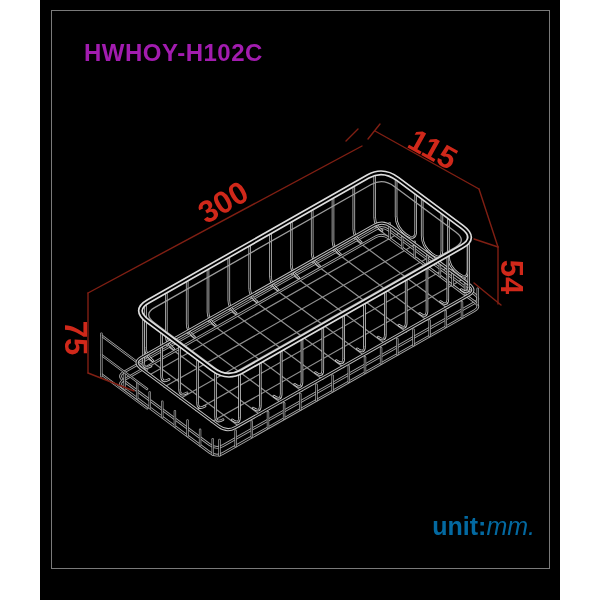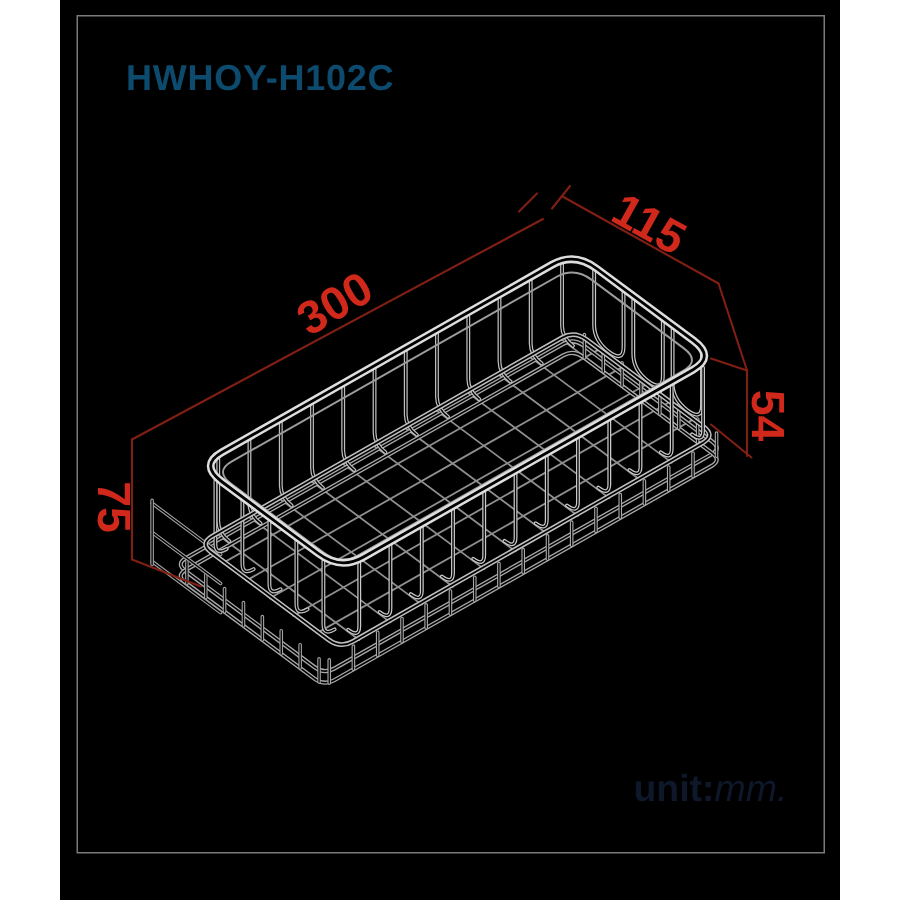--- a/index.html
+++ b/index.html
@@ -5,24 +5,24 @@
   html,body{margin:0;padding:0;background:#ffffff;}
   body{width:600px;height:600px;position:relative;overflow:hidden;
        font-family:"Liberation Sans",sans-serif;}
   .panel{position:absolute;left:40px;top:0;width:520px;height:600px;background:#000;}
   .margin-strip{position:absolute;top:0;bottom:0;width:40px;background:#fff;z-index:5;}
   .margin-left{left:0;}
   .margin-right{right:0;}
   .frame{position:absolute;left:51px;top:10px;width:497px;height:557px;
          border:1px solid #7a7a7a;z-index:1;}
   svg.diagram{position:absolute;left:0;top:0;z-index:2;}
-  .product-code{position:absolute;left:84px;top:39px;color:#0c4a6e;
+  .product-code{position:absolute;left:84px;top:39px;color:#a21caf;
         font-size:24px;font-weight:bold;letter-spacing:0.5px;z-index:3;}
-  .unit-label{position:absolute;right:75px;top:512px;font-size:25px;z-index:3;
-        color:#0f172a;white-space:nowrap;}
+  .unit-label{position:absolute;right:65px;top:512px;font-size:25px;z-index:3;
+        color:#0369a1;white-space:nowrap;}
   .unit-label .u-bold{font-weight:bold;font-style:normal;}
   .unit-label .u-ital{font-style:italic;font-weight:normal;}
   .dim-label{font-size:31px;font-weight:bold;fill:#d0281a;}
 </style>
 </head>
 <body>
 
 <div class="panel"></div>
 <div class="margin-strip margin-left"></div>
 <div class="margin-strip margin-right"></div>

